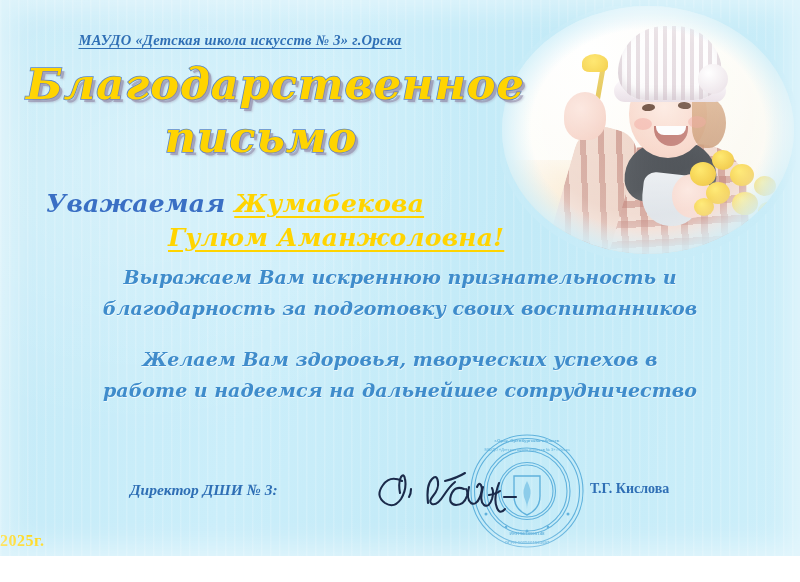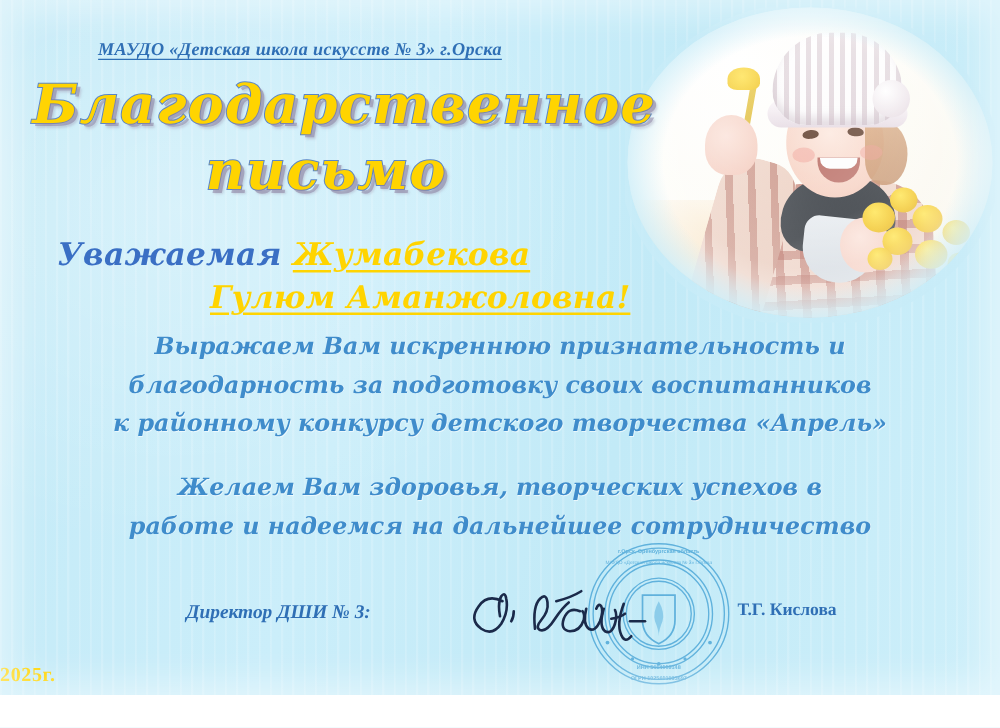--- a/index.html
+++ b/index.html
@@ -324,21 +324,20 @@
     height: 30px;
   }
   #director-label {
     position: absolute;
     left: 130px; top: 0;
     font-family: "Liberation Serif", serif;
     font-weight: bold;
     font-style: italic;
     font-size: 15.5px;
     color: #2f6fb5;
-    margin-left: 19px;
   }
   #director-name {
     position: absolute;
     left: 590px; top: 0;
     font-family: "Liberation Serif", serif;
     font-weight: bold;
     font-size: 14px;
     color: #2f6fb5;
   }
   #signature-mark {
@@ -428,21 +427,20 @@
   <div id="greeting">
     <span>Уважаемая</span>
     <span class="name">Жумабекова</span>
     <span class="name name-line2">Гулюм Аманжоловна!</span>
   </div>
 
   <div id="body-text">
     <span>
       <span class="ln">Выражаем Вам искреннюю признательность и</span>
       <span class="ln">благодарность за подготовку своих воспитанников</span>
-      <span class="ln">к районному конкурсу детского творчества «Апрель»</span>
     </span>
     <span class="para2">
       <span class="ln">Желаем Вам здоровья, творческих успехов в</span>
       <span class="ln">работе и надеемся на дальнейшее сотрудничество</span>
     </span>
   </div>
 
   <svg id="stamp" viewBox="0 0 118 118">
     <g fill="none" stroke="#4fa8d8" stroke-width="1.1">
       <circle cx="59" cy="59" r="56"></circle>

